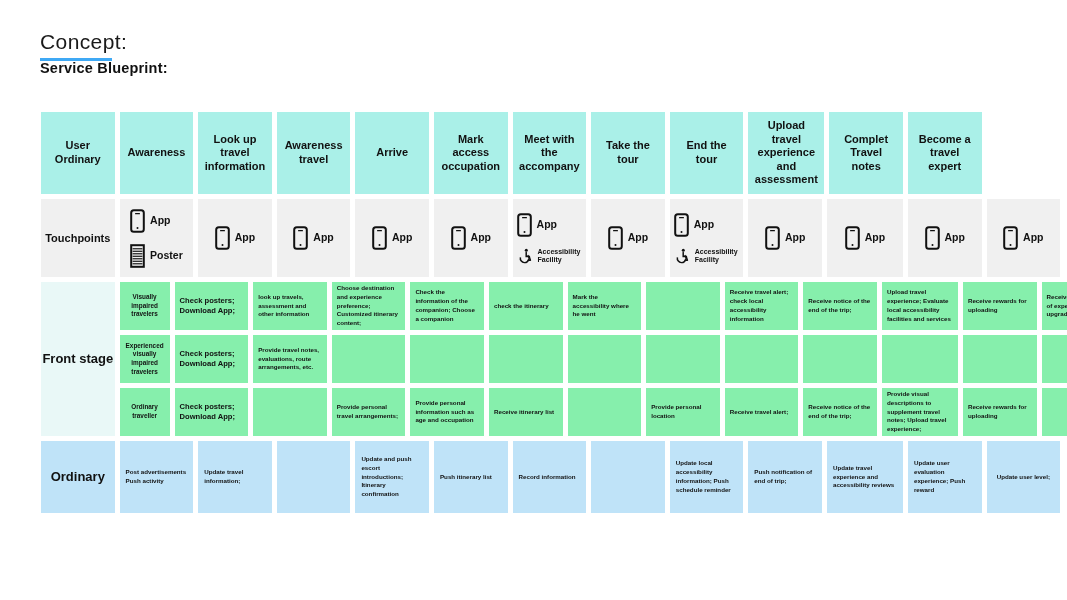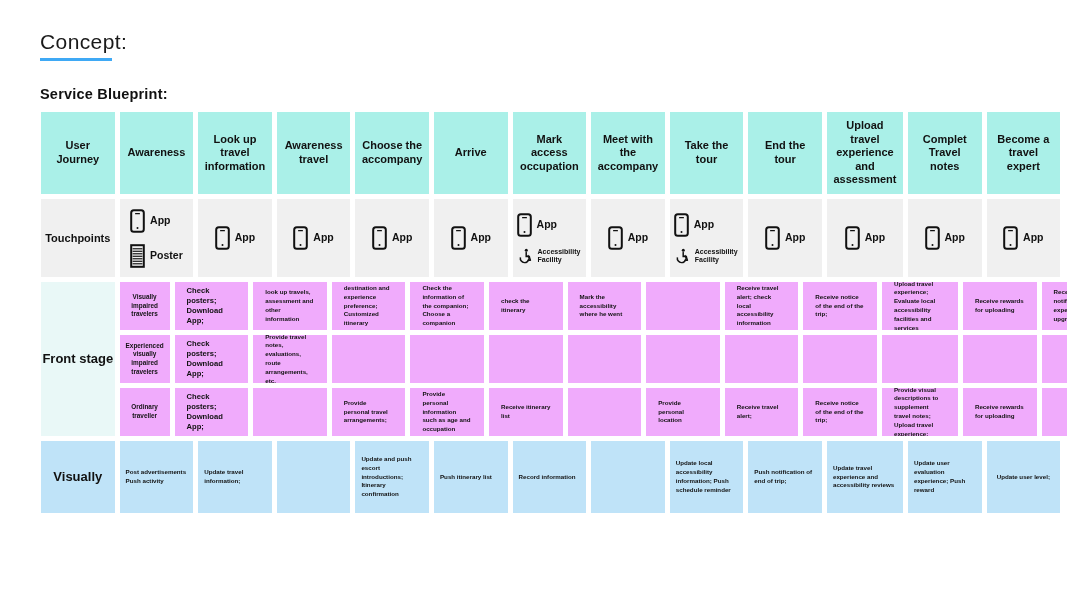--- a/index.html
+++ b/index.html
@@ -30,21 +30,21 @@
   }
   .concept-underline {
     width: 72px;
     height: 3px;
     background: #3FA9F5;
     margin-top: 5px;
   }
   .blueprint-title {
     position: absolute;
     left: 40px;
-    top: 86px;
+    top: 60px;
     font-size: 14.5px;
     font-weight: bold;
     letter-spacing: 0.2px;
     color: #111111;
   }
 
   
   .blueprint {
     position: absolute;
     left: 41px;
@@ -144,24 +144,24 @@
   }
   .fs-row {
     display: flex;
     gap: 5px;
   }
   .fs-cell {
     box-sizing: border-box;
     flex: 0 0 73.6px;
     width: 73.6px;
     height: 48px;
-    background: #f0abfc;
+    background: #86efac;
     display: flex;
     align-items: center;
-    padding: 4px 12px;
+    padding: 4px 5px;
     font-size: 6.2px;
     font-weight: bold;
     line-height: 1.42;
     text-align: left;
     color: #111111;
     overflow: hidden;
   }
   .fs-cell.wide {
     flex: 0 0 76px;
     width: 76px;
@@ -212,25 +212,24 @@
 
 <div class="page-header">
   <div class="concept-title">Concept:</div>
   <div class="concept-underline"></div>
 </div>
 <div class="blueprint-title">Service Blueprint:</div>
 
 <div class="blueprint">
 
   <div class="row row-stages">
-    <div class="cell">User Journey</div>
+    <div class="cell">User Ordinary</div>
   <div class="cell">Awareness</div>
       <div class="cell">Look up travel information</div>
       <div class="cell">Awareness travel</div>
-      <div class="cell">Choose the accompany</div>
       <div class="cell">Arrive</div>
       <div class="cell">Mark access occupation</div>
       <div class="cell">Meet with the accompany</div>
       <div class="cell">Take the tour</div>
       <div class="cell">End the tour</div>
       <div class="cell wide">Upload travel experience and assessment</div>
       <div class="cell">Complet Travel notes</div>
       <div class="cell">Become a travel expert</div>
     </div>
 
@@ -488,21 +487,21 @@
           <div class="fs-cell">Receive travel alert;</div>
           <div class="fs-cell">Receive notice of the end of the trip;</div>
           <div class="fs-cell wide">Provide visual descriptions to supplement travel notes; Upload travel experience;</div>
           <div class="fs-cell">Receive rewards for uploading</div>
           <div class="fs-cell"></div>
         </div>
       </div>
   </div>
 
   <div class="row row-backstage">
-    <div class="cell label">Visually</div>
+    <div class="cell label">Ordinary</div>
   <div class="cell">Post advertisements Push activity</div>
       <div class="cell">Update travel information;</div>
       <div class="cell"></div>
       <div class="cell">Update and push escort introductions; Itinerary confirmation</div>
       <div class="cell">Push itinerary list</div>
       <div class="cell">Record information</div>
       <div class="cell"></div>
       <div class="cell">Update local accessibility information; Push schedule reminder</div>
       <div class="cell">Push notification of end of trip;</div>
       <div class="cell wide">Update travel experience and accessibility reviews</div>

